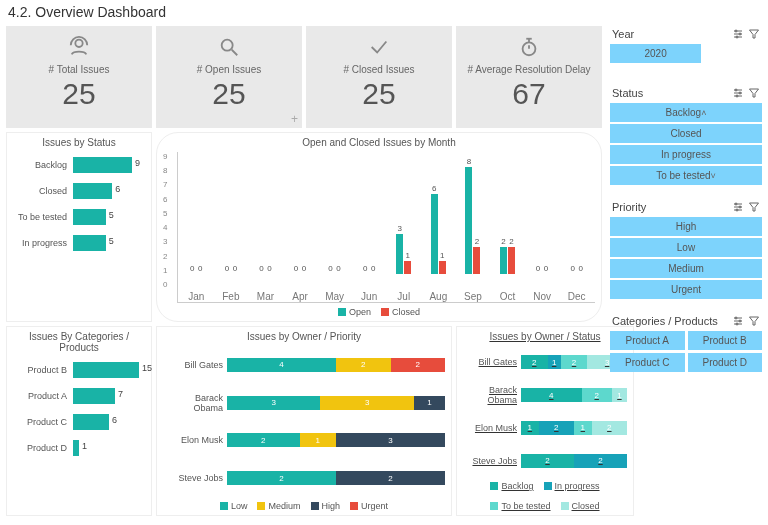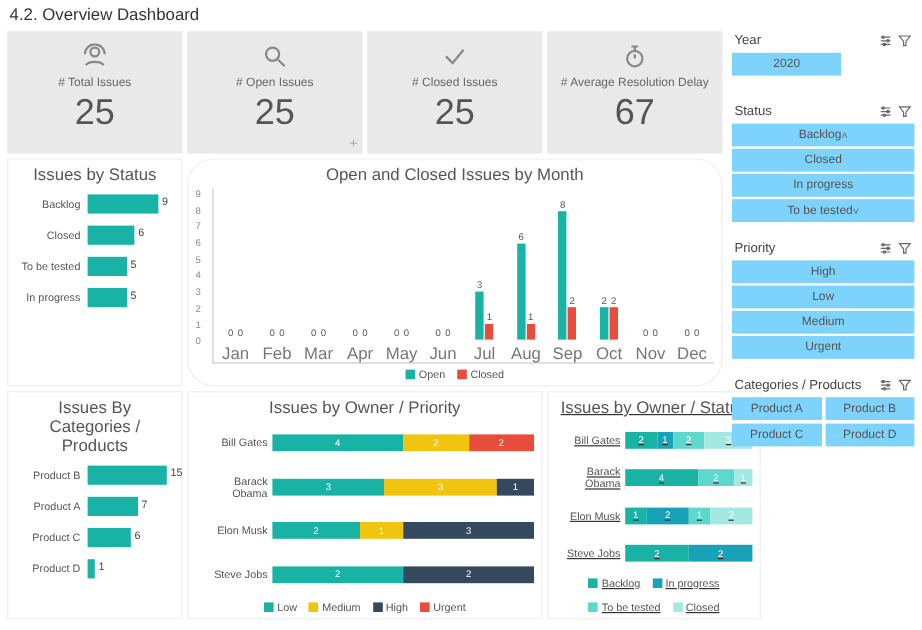--- a/index.html
+++ b/index.html
@@ -38,21 +38,21 @@
   .kpi-value { font-size: 30px; color: #555; font-weight: 300; margin-top: 2px; }
   .plus-corner { position:absolute; right:4px; bottom:2px; color:#aaa; font-size:12px; }
 
   .chart-card {
     background: #fff;
     border: 1px solid #eee;
     padding: 4px 6px;
     display:flex;
     flex-direction:column;
   }
-  .chart-title { font-size: 14px; color:#555; text-align:center; margin-bottom:4px; }
+  .chart-title { font-size: 10px; color:#555; text-align:center; margin-bottom:4px; }
 
   
   .side {
     grid-row: 1 / span 3;
     grid-column: 5;
     display:flex;
     flex-direction:column;
     gap:4px;
     padding-left:4px;
   }
@@ -76,21 +76,21 @@
   .hbar-track { flex:1; position:relative; height:16px; }
   .hbar-fill { position:absolute; left:0; top:0; bottom:0; background:#19b3a6; }
   .hbar-val { position:absolute; top:1px; font-size:9px; color:#444; }
 
   
   .colchart-plot { flex:1; display:flex; align-items:flex-end; gap:2px; padding:0 2px; border-left:1px solid #ccc; border-bottom:1px solid #ccc; position:relative; }
   .month-group { flex:1; display:flex; flex-direction:column; align-items:center; gap:1px; }
   .month-bars { display:flex; align-items:flex-end; gap:1px; height:120px; }
   .month-bar { width:7px; position:relative; }
   .bar-dlabel { position:absolute; top:-10px; left:50%; transform:translateX(-50%); font-size:8px; color:#555; }
-  .month-name { font-size:14px; color:#777; margin-top:2px; }
+  .month-name { font-size:10px; color:#777; margin-top:16px; }
 
   .legend { display:flex; gap:10px; justify-content:center; margin-top:4px; }
   .legend-item { display:flex; align-items:center; gap:3px; font-size:9px; color:#555; }
   .legend-sw { width:8px; height:8px; }
 
   
   .stack-row { display:flex; align-items:center; height:24px; gap:4px; }
   .stack-label { width:60px; font-size:9px; color:#555; text-align:right; }
   .stack-track { flex:1; display:flex; height:14px; }
   .stack-seg { display:flex; align-items:center; justify-content:center; font-size:8px; color:#fff; }

